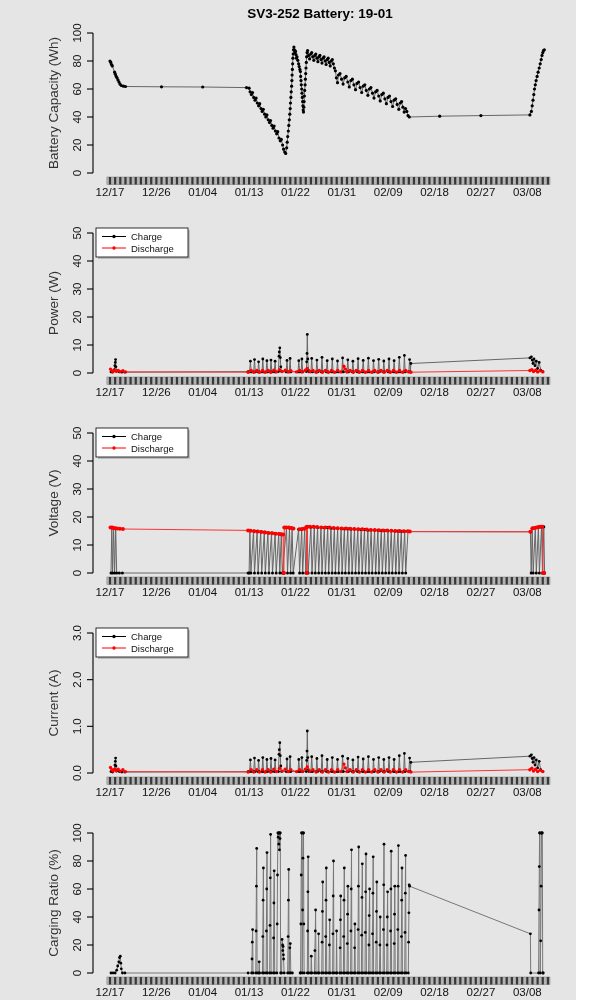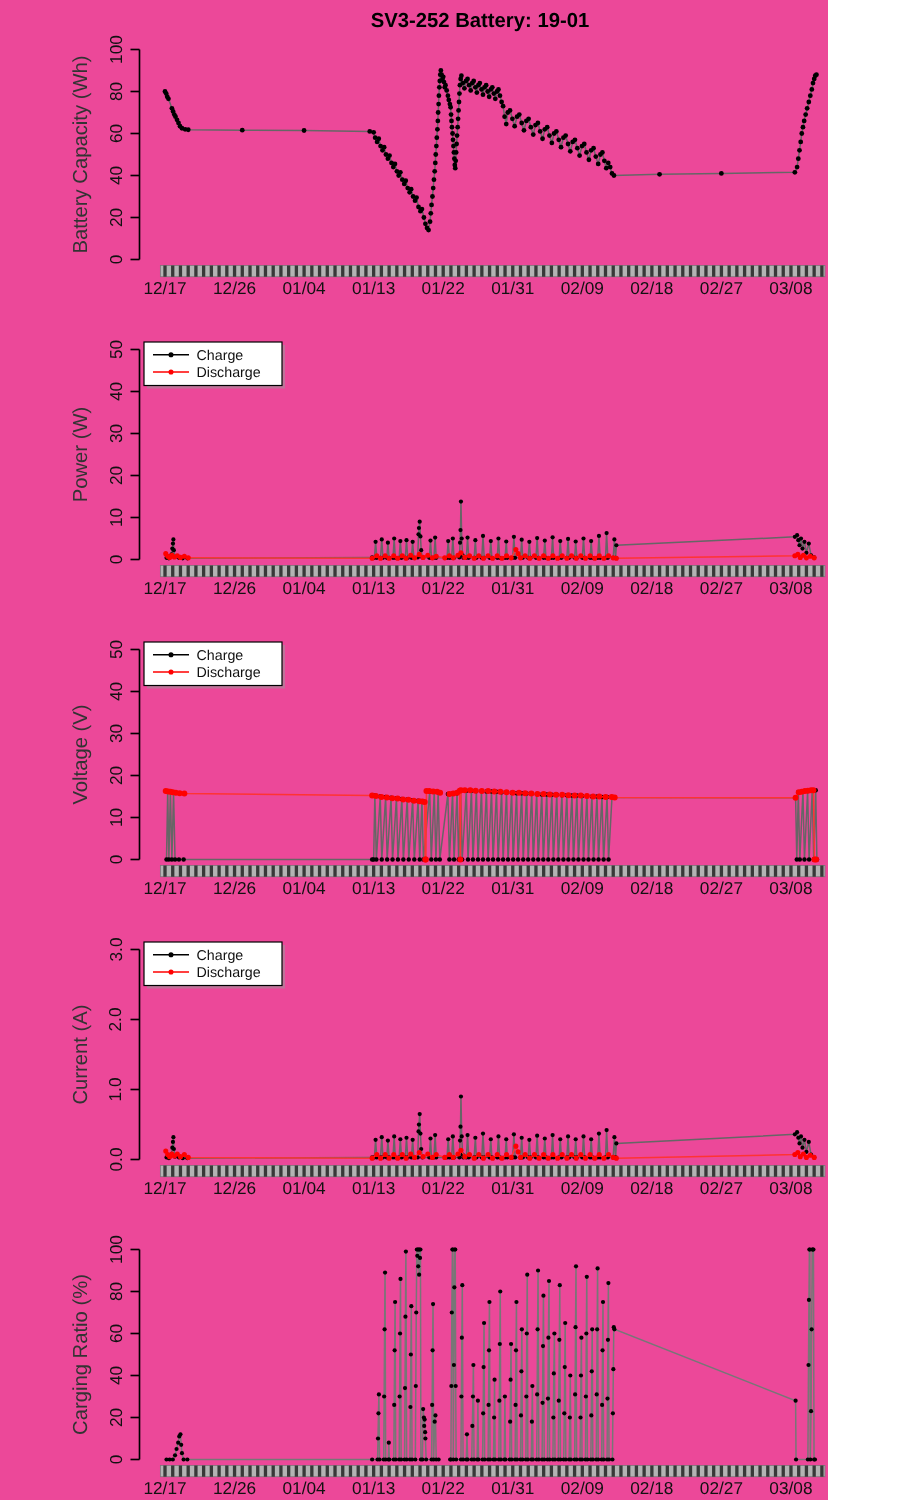--- a/index.html
+++ b/index.html
@@ -1,17 +1,17 @@
 <!DOCTYPE html>
 <html><head>
 <meta charset="utf-8">
 <style>
   html,body{margin:0;padding:0;background:#ffffff;}
-  #screen{position:relative;width:512px;height:1000px;background:#ec4899;overflow:hidden;
-          font-family:"Liberation Sans", sans-serif;padding-left:40px;}
+  #screen{position:relative;width:576px;height:1000px;background:#e5e5e5;overflow:hidden;
+          font-family:"Liberation Sans", sans-serif;}
   .panel{position:absolute;left:0;width:600px;height:200px;}
   .chart-title{position:absolute;left:0;top:6px;width:640px;text-align:center;
                font-size:13.5px;font-weight:bold;color:#000;}
   svg text{font-family:"Liberation Sans", sans-serif;}
 </style>
 </head>
 <body>
 
 <div id="screen">
   <div class="chart-title">SV3-252 Battery: 19-01</div>

